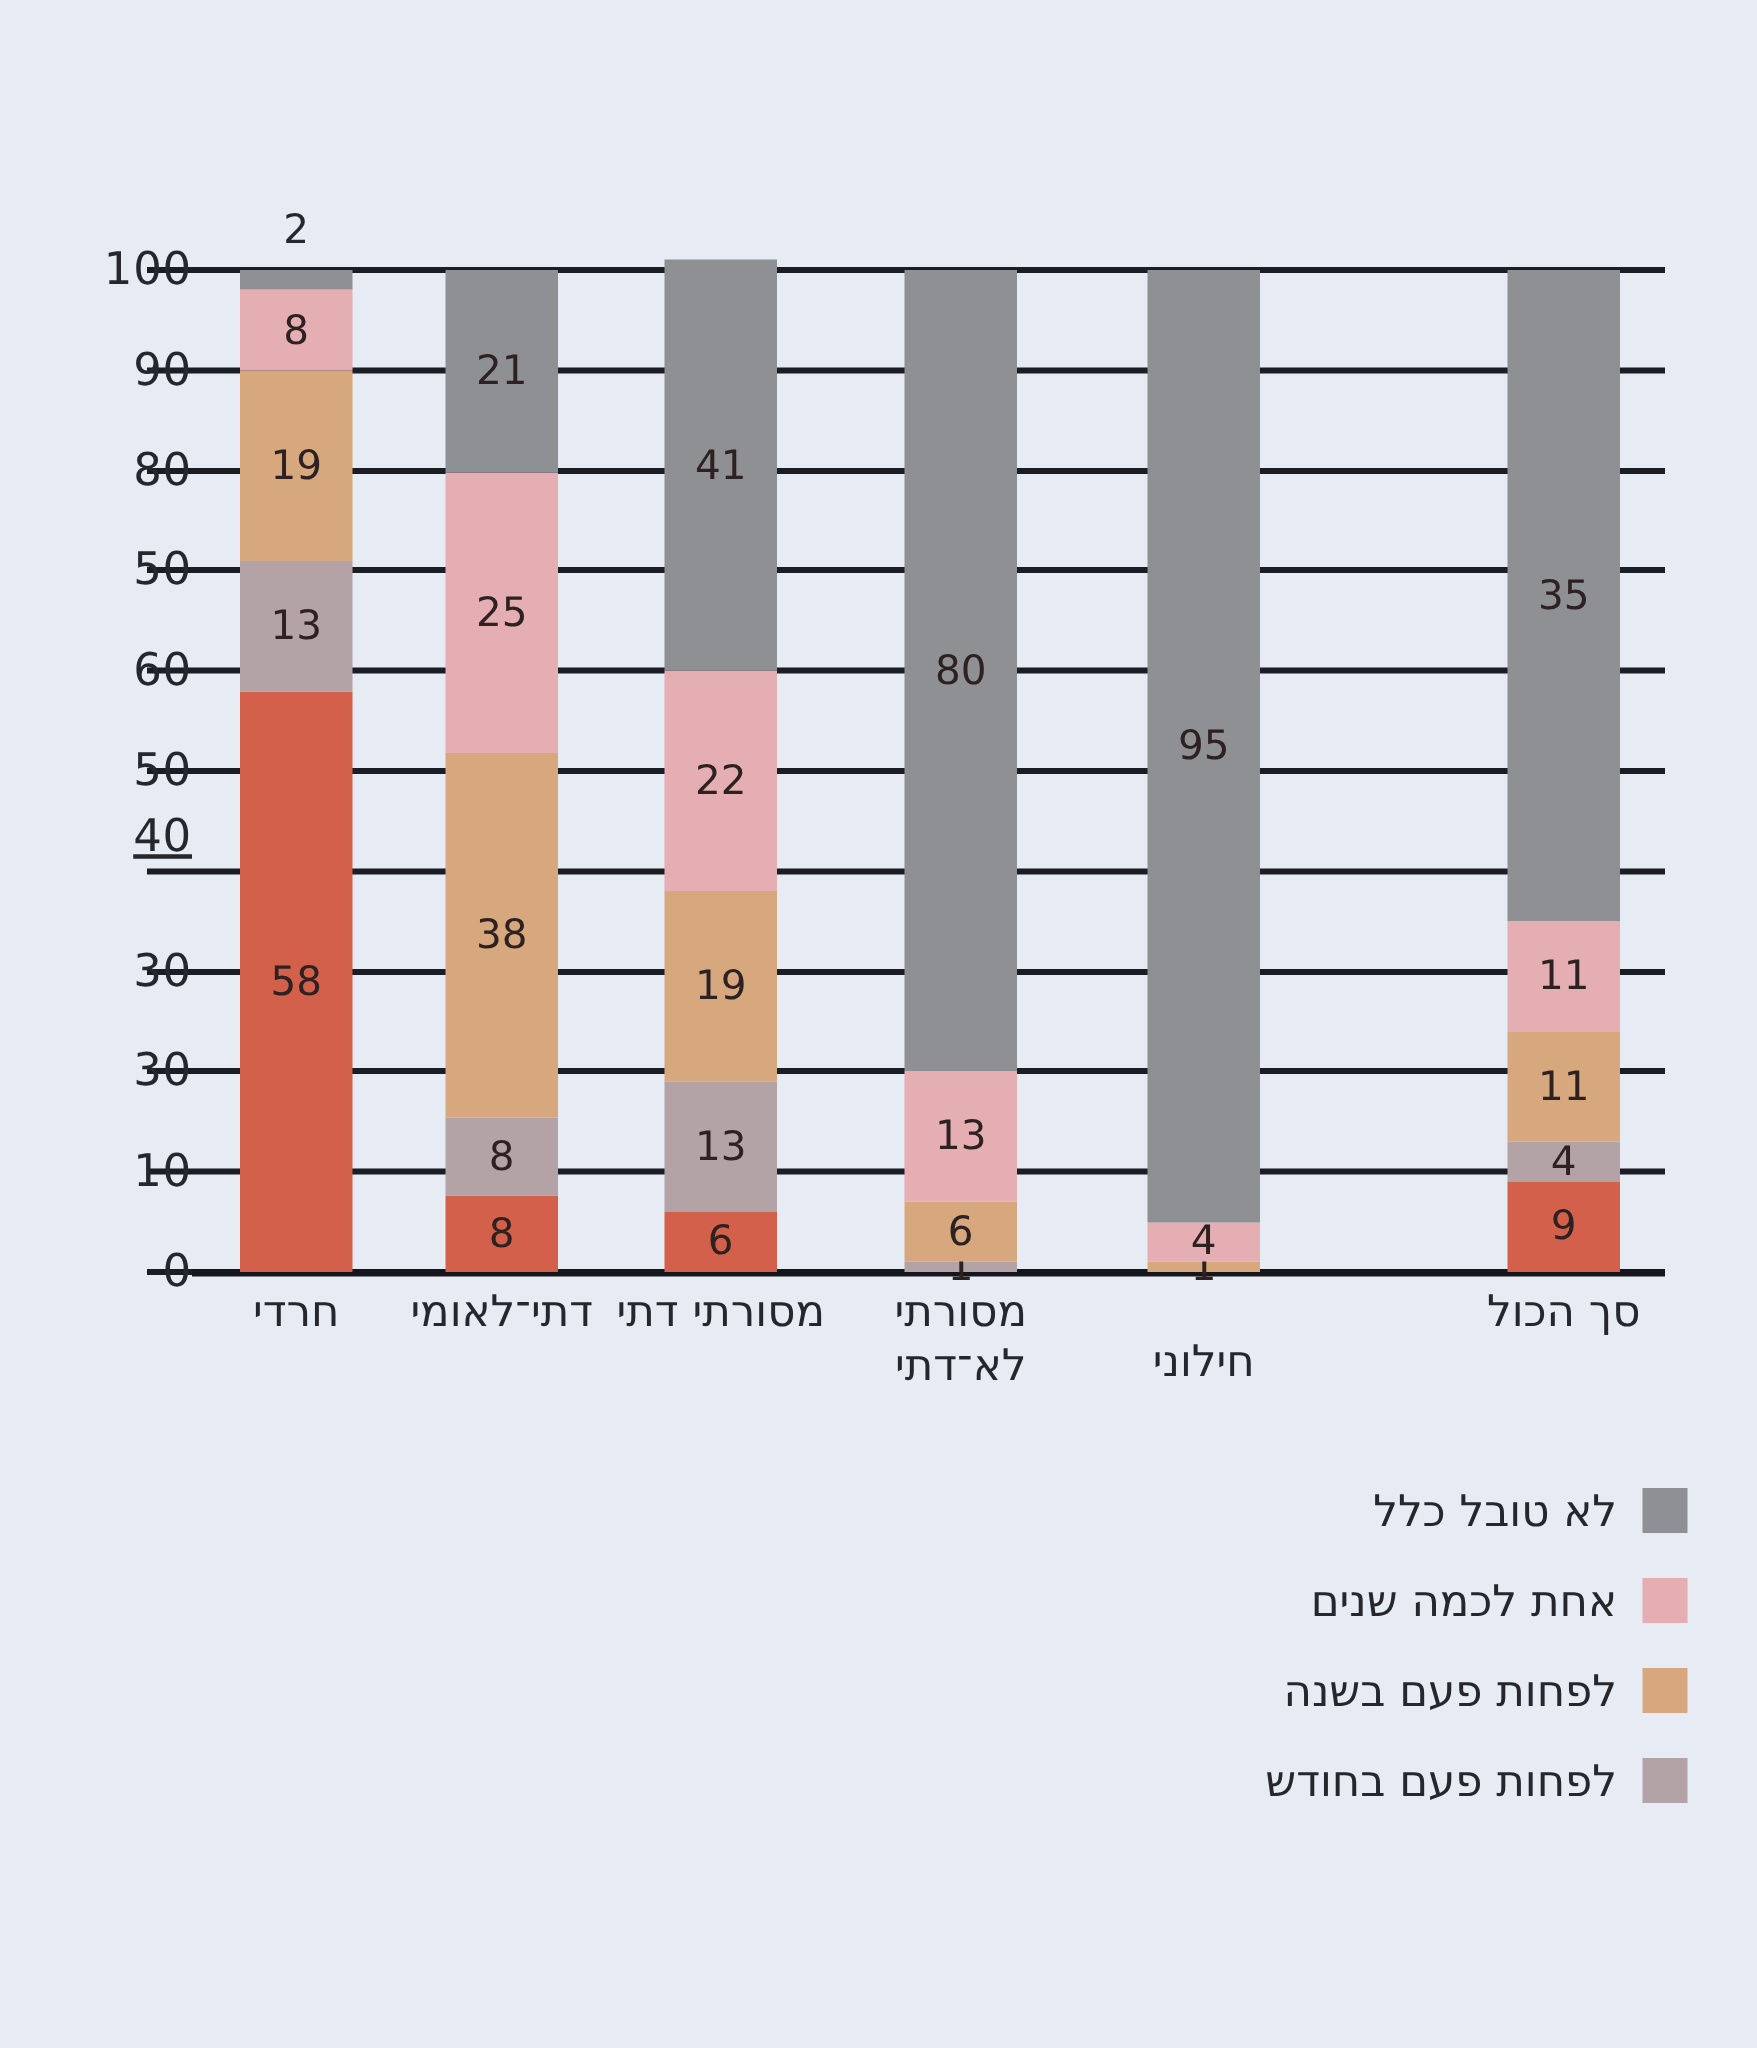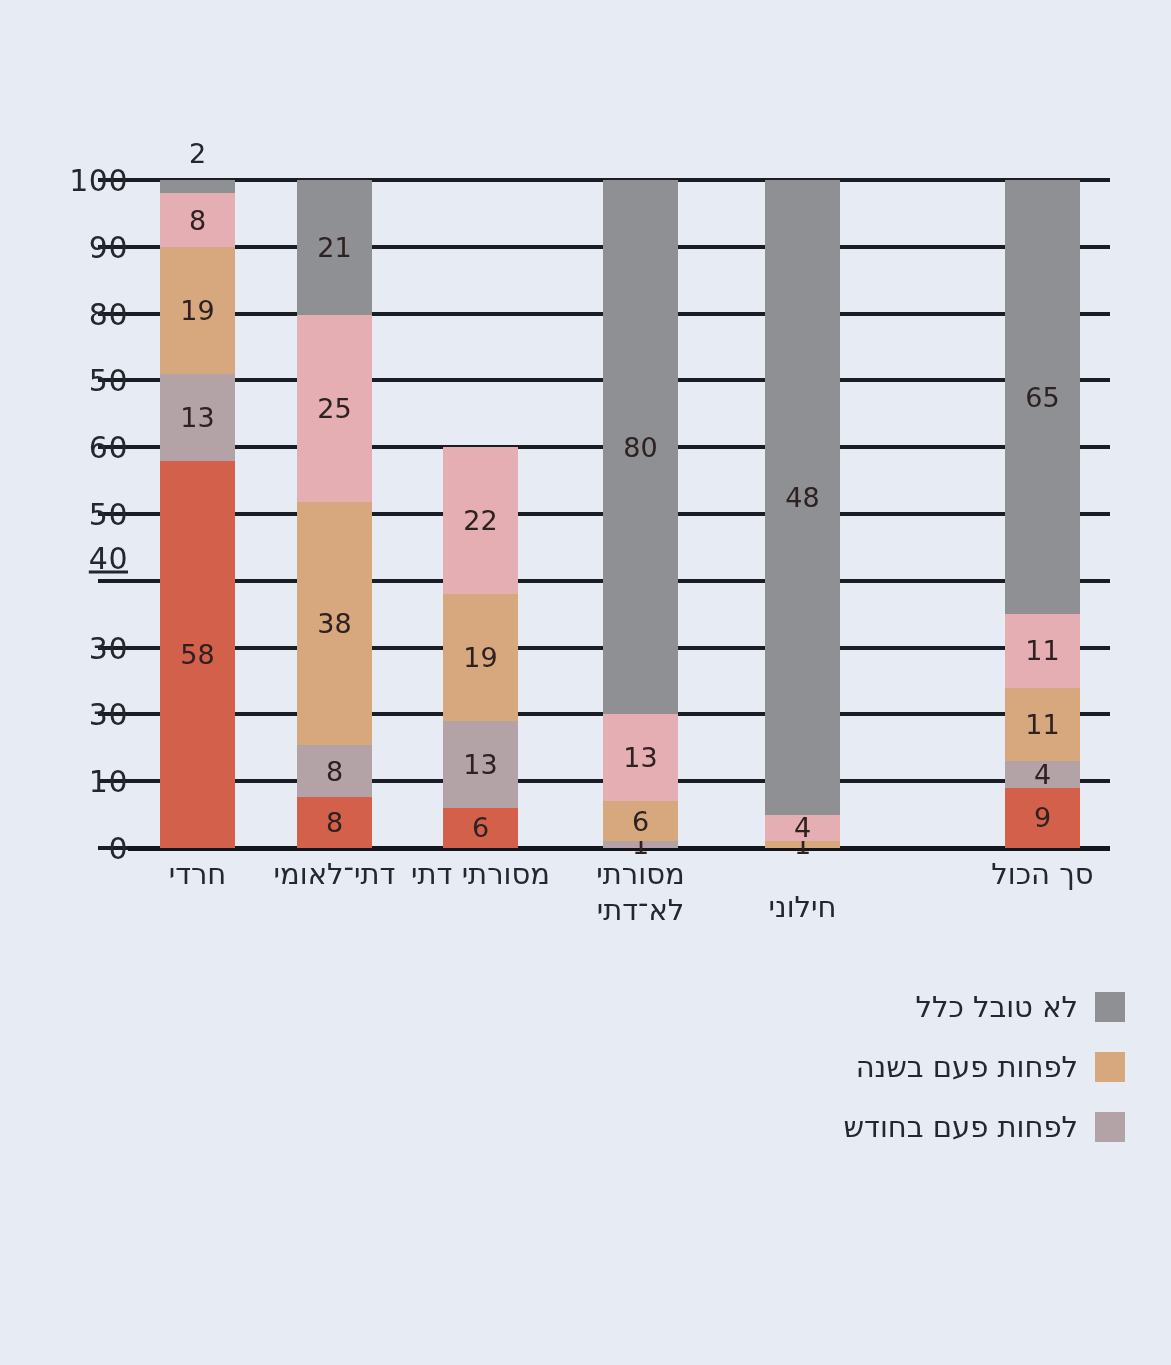--- a/index.html
+++ b/index.html
@@ -194,20 +194,23 @@
           </div>
           <div class="seg" style="height: 86.84px; background: rgb(179, 163, 167);">
             <span class="seglabel">13</span>
           </div>
           <div class="seg" style="height: 126.92px; background: rgb(215, 168, 126);">
             <span class="seglabel">19</span>
           </div>
           <div class="seg" style="height: 146.96px; background: rgb(229, 174, 178);">
             <span class="seglabel">22</span>
           </div>
+          <div class="seg" style="height: 273.88px; background: rgb(143, 144, 147);">
+            <span class="seglabel">41</span>
+          </div>
         </div>
         <div class="bar" style="left: 475px; height: 668px;">
           <div class="seg" style="height: 6.68px; background: rgb(179, 163, 167);">
             <span class="seglabel">1</span>
           </div>
           <div class="seg" style="height: 40.08px; background: rgb(215, 168, 126);">
             <span class="seglabel">6</span>
           </div>
           <div class="seg" style="height: 86.84px; background: rgb(229, 174, 178);">
             <span class="seglabel">13</span>
@@ -217,58 +220,62 @@
           </div>
         </div>
         <div class="bar" style="left: 637px; height: 668px;">
           <div class="seg" style="height: 6.68px; background: rgb(215, 168, 126);">
             <span class="seglabel">1</span>
           </div>
           <div class="seg" style="height: 26.72px; background: rgb(229, 174, 178);">
             <span class="seglabel">4</span>
           </div>
           <div class="seg" style="height: 634.6px; background: rgb(143, 144, 147);">
-            <span class="seglabel">48</span>
+            <span class="seglabel">95</span>
           </div>
         </div>
         <div class="bar" style="left: 877px; height: 668px;">
           <div class="seg" style="height: 60.12px; background: rgb(210, 96, 74);">
             <span class="seglabel">9</span>
           </div>
           <div class="seg" style="height: 26.72px; background: rgb(179, 163, 167);">
             <span class="seglabel">4</span>
           </div>
           <div class="seg" style="height: 73.48px; background: rgb(215, 168, 126);">
             <span class="seglabel">11</span>
           </div>
           <div class="seg" style="height: 73.48px; background: rgb(229, 174, 178);">
             <span class="seglabel">11</span>
           </div>
           <div class="seg" style="height: 434.2px; background: rgb(143, 144, 147);">
-            <span class="seglabel">65</span>
+            <span class="seglabel">35</span>
           </div>
         </div>
       </div>
   </div>
 
   <div class="xlabels" id="xlabels">
       <div class="xlabel" style="left: 69.5px;">חרדי</div>
       <div class="xlabel" style="left: 206.5px;">דתי־לאומי</div>
       <div class="xlabel" style="left: 352.5px;">מסורתי דתי</div>
       <div class="xlabel" style="left: 512.5px;">מסורתי לא־דתי</div>
       <div class="xlabel" style="left: 674.5px; margin-top: 33px;">חילוני</div>
       <div class="xlabel" style="left: 914.5px;">סך הכול</div>
     </div>
 
   <div class="legend" id="legend">
       <div class="legend-item">
         <span class="legend-swatch" style="background: rgb(143, 144, 147);"></span>
         <span class="legend-text">לא טובל כלל</span>
       </div>
       <div class="legend-item">
+        <span class="legend-swatch" style="background: rgb(229, 174, 178);"></span>
+        <span class="legend-text">אחת לכמה שנים</span>
+      </div>
+      <div class="legend-item">
         <span class="legend-swatch" style="background: rgb(215, 168, 126);"></span>
         <span class="legend-text">לפחות פעם בשנה</span>
       </div>
       <div class="legend-item">
         <span class="legend-swatch" style="background: rgb(179, 163, 167);"></span>
         <span class="legend-text">לפחות פעם בחודש</span>
       </div>
     </div>
 
 </div>

